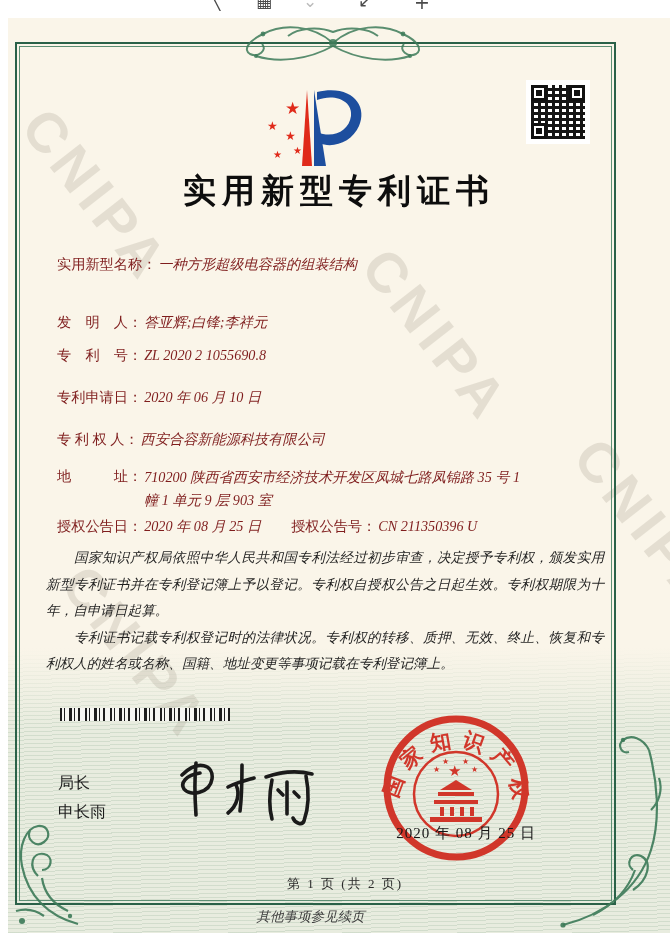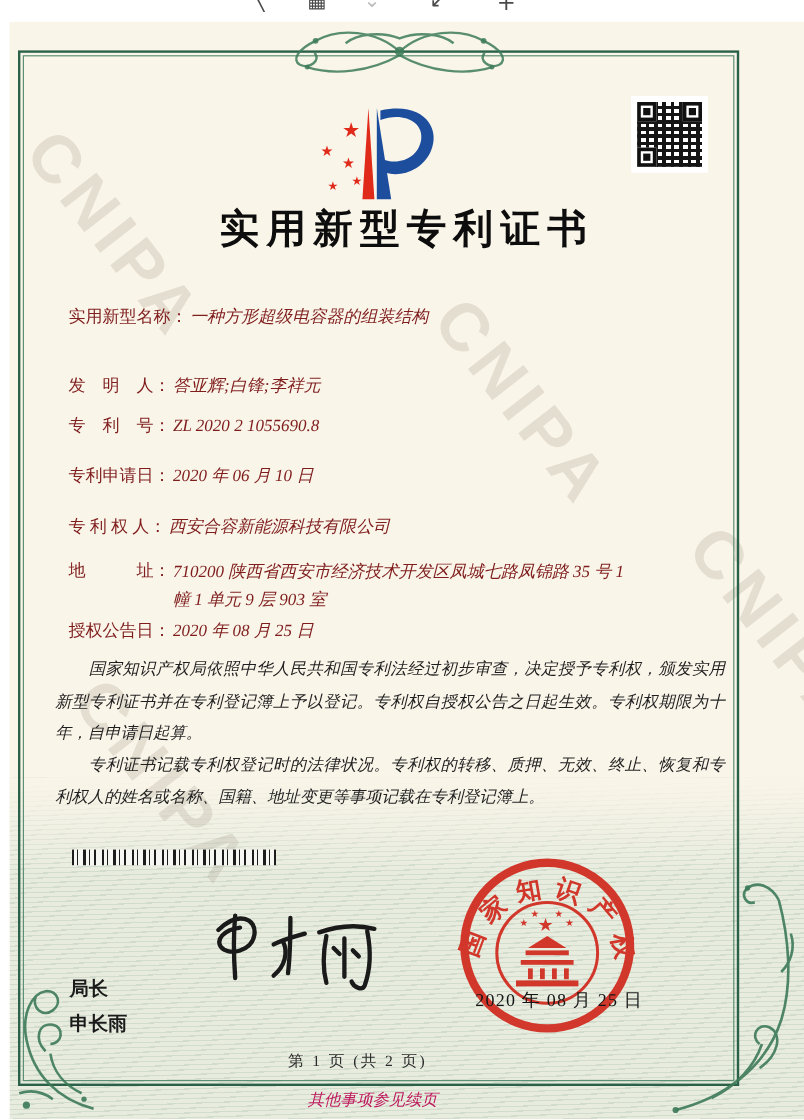--- a/index.html
+++ b/index.html
@@ -46,27 +46,27 @@
   .rgrant{top:498px;}
   .rgrant .pair2{margin-left:30px;display:flex;}
   
   .paras{left:38px;top:527px;width:558px;font-size:13.6px;line-height:26.5px;font-style:italic;
          text-align:justify;color:#1f1f1f;}
   .paras p{margin:0;text-indent:28px;}
   
   .barcode{left:52px;top:690px;width:170px;height:13px;position:absolute;z-index:4;
      background:repeating-linear-gradient(90deg,#1d1d1d 0 2px,#f6f6f2 2px 4px,#1d1d1d 4px 5px,#f6f6f2 5px 9px,#1d1d1d 9px 12px,#f6f6f2 12px 14px,#1d1d1d 14px 15px,#f6f6f2 15px 18px,#1d1d1d 18px 20px,#f6f6f2 20px 25px);}
   
-  .director{left:50px;top:750px;font-size:16px;font-weight:bold;line-height:29px;color:#1b1b1b;margin-top:42px;}
+  .director{left:50px;top:750px;font-size:16px;font-weight:normal;line-height:29px;color:#1b1b1b;}
   .sig{position:absolute;left:160px;top:735px;z-index:5;}
   
   .seal{position:absolute;left:370px;top:692px;z-index:4;}
   .seal-date{left:378px;top:806px;width:160px;text-align:center;font-size:15px;color:#151515;z-index:6;letter-spacing:1px;}
-  .footer{left:185px;top:857px;width:210px;text-align:center;font-size:13px;letter-spacing:2px;color:#2a2a2a;}
-  .cont{left:195px;top:890px;width:215px;text-align:center;font-size:13.5px;font-style:italic;color:#be185d;}
+  .footer{left:185px;top:857px;width:210px;text-align:right;font-size:13px;letter-spacing:2px;color:#2a2a2a;}
+  .cont{left:195px;top:890px;width:215px;text-align:center;font-size:13.5px;font-style:italic;color:#404040;}
 </style>
 </head>
 <body>
 
 <div id="screen">
 
   <div class="toolbar">
     <span class="tb-icon tb-i0">╲</span>
     <span class="tb-icon tb-i1">▦</span>
     <span class="tb-icon tb-i2">⌄</span>
@@ -175,20 +175,24 @@
       <span class="lbl">专 利 权 人：</span>
       <span class="val">西安合容新能源科技有限公司</span>
     </div>
     <div class="content row raddr">
       <span class="lbl">地　　　址：</span>
       <span class="val">710200 陕西省西安市经济技术开发区凤城七路凤锦路 35 号 1 幢 1 单元 9 层 903 室</span>
     </div>
     <div class="content row rgrant">
       <span class="lbl">授权公告日：</span>
       <span class="val">2020 年 08 月 25 日</span>
+      <span class="pair2">
+        <span class="lbl">授权公告号：</span>
+        <span class="val">CN 211350396 U</span>
+      </span>
     </div>
 
     <div class="content paras">
       <p>国家知识产权局依照中华人民共和国专利法经过初步审查，决定授予专利权，颁发实用新型专利证书并在专利登记簿上予以登记。专利权自授权公告之日起生效。专利权期限为十年，自申请日起算。</p>
       <p>专利证书记载专利权登记时的法律状况。专利权的转移、质押、无效、终止、恢复和专利权人的姓名或名称、国籍、地址变更等事项记载在专利登记簿上。</p>
     </div>
 
     <div class="barcode"></div>
 
     <div class="content director">

